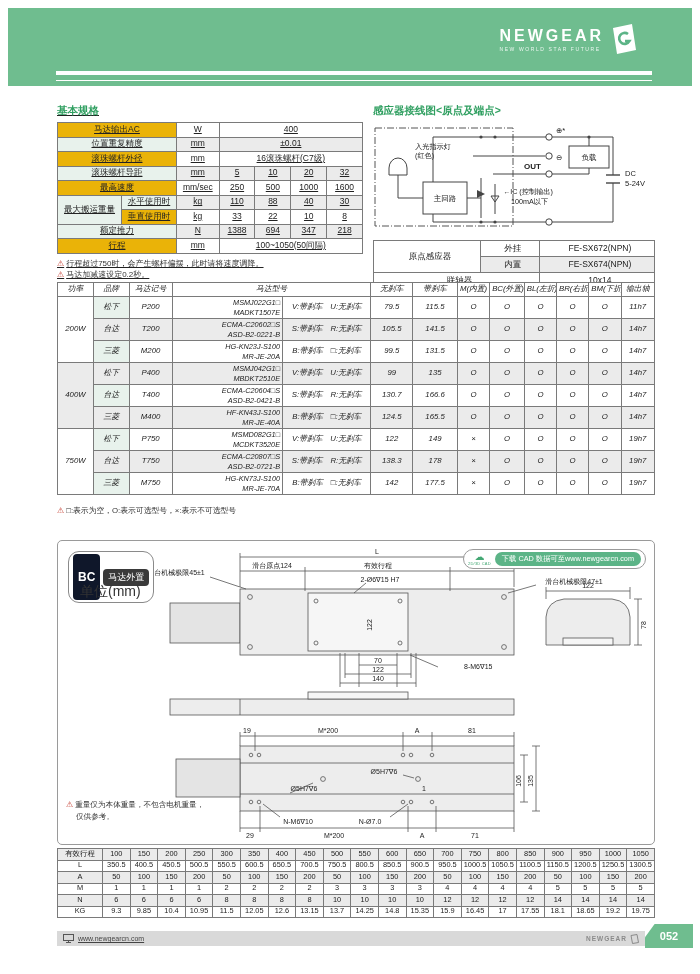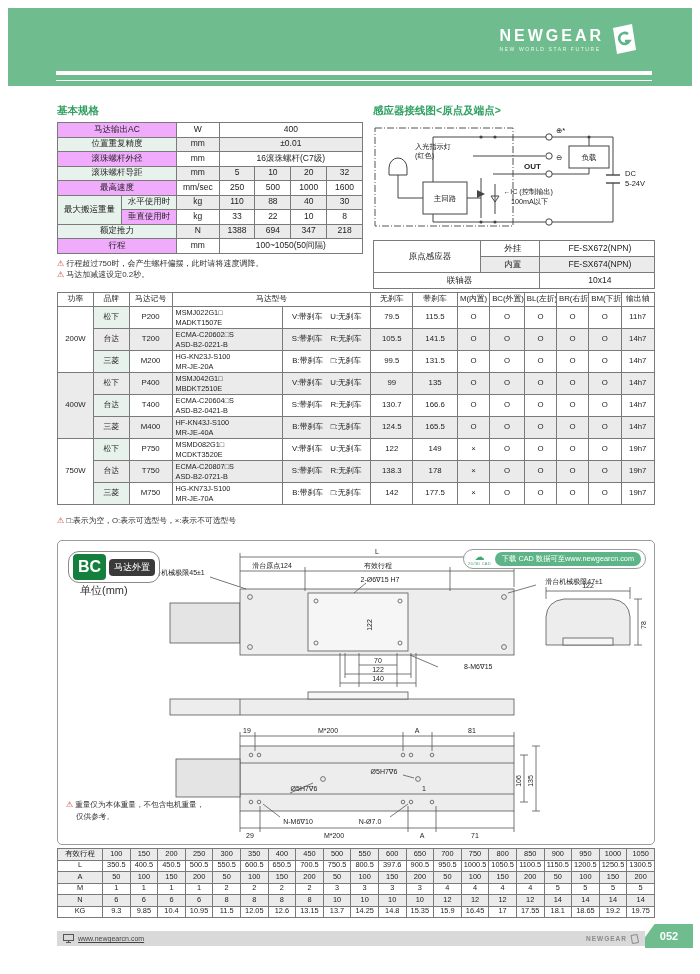--- a/index.html
+++ b/index.html
@@ -10,43 +10,43 @@
   .brandname{font-size:16px;font-weight:bold;letter-spacing:3px;line-height:1;}
   .brandtag{font-size:5px;letter-spacing:1.6px;color:#eaf6ef;margin-top:2px;}
   .logoicon{position:absolute;right:56px;top:16px;}
   .stripe1{position:absolute;left:48px;right:40px;bottom:11px;height:4px;background:#fff;}
   .stripe2{position:absolute;left:48px;right:40px;bottom:5px;height:1.5px;background:#fff;}
   
   .sec-title{font-size:10.5px;font-weight:bold;color:#2f9f60;}
   
   table{border-collapse:collapse;table-layout:fixed;width:100%;}
   td,th{border:1px solid #7a7a7a;font-size:8.5px;font-weight:normal;text-align:center;padding:1px 2px;line-height:1.15;overflow:hidden;white-space:nowrap;}
-  .lbl{background:#f0abfc;}
+  .lbl{background:#eab308;}
   tr.alt td{background:#ebebeb;}
   tr.alt td.lbl, td.brand{background:#e8f2ec;}
   
-  .col-left{position:absolute;left:57px;top:104px;width:306px;}
+  .col-left{position:absolute;left:57px;top:104px;width:306px;text-decoration:underline;}
   .col-right{position:absolute;left:373px;top:104px;width:282px;}
   .basic-t td{height:11.5px;}
   .notes{margin-top:4px;font-size:8px;color:#333;line-height:1.45;}
   .warn{color:#c43b2e;font-size:8px;margin-right:2px;}
   .servo{position:absolute;left:57px;top:276px;width:598px;}
-  .servo-t{margin-top:16px;}
+  .servo-t{margin-top:6px;font-style:italic;}
   .servo-t td{font-size:7.8px;height:19px;}
   .servo-t tr.hd td{height:11px;font-size:7.8px;background:#fff;}
   .servo-t td.model{text-align:left;padding-left:3px;font-size:7.3px;}
-  .servo-t td.model div{line-height:1.25;}
+  .servo-t td.model div{line-height:1.25;text-align:right;}
   .servo-notes{margin-top:10px;font-size:7.8px;color:#333;line-height:1.5;}
   .servo-notes .row2{display:flex;gap:52px;}
   
   .panel{position:absolute;left:57px;top:540px;width:596px;height:303px;border:1px solid #9a9a9a;border-radius:5px;background:#fff;}
   .bc-badge{position:absolute;left:10px;top:10px;border:1px solid #8a8a8a;border-radius:11px;padding:2px 4px;display:flex;align-items:center;gap:3px;background:#fff;}
-  .bc-chip{background:#15803d;color:#fff;font-weight:bold;font-size:16px;border-radius:4px;padding:4px 5px;}
+  .bc-chip{background:#0f172a;color:#fff;font-weight:bold;font-size:12px;border-radius:4px;padding:16px 5px;}
   .bc-label{background:#3a3a3a;color:#fff;font-size:9px;border-radius:4px;padding:2px 5px;}
-  .unit-label{position:absolute;left:22px;top:42px;font-size:11px;color:#333;}
+  .unit-label{position:absolute;left:22px;top:42px;font-size:14px;color:#333;}
   .cad-pill{position:absolute;right:8px;top:8px;border:1px solid #9a9a9a;border-radius:11px;padding:2px 4px;display:flex;align-items:center;gap:4px;background:#fff;cursor:pointer;}
   .cad-cloud{display:flex;flex-direction:column;align-items:center;color:#44a874;line-height:1;}
   .cad-cloud .cl{font-size:10px;}
   .cad-cloud .ct{font-size:4px;letter-spacing:0.2px;}
   .cad-text{background:#5cb487;color:#fff;font-size:7.3px;border-radius:8px;padding:2px 7px;}
   .panel-note{position:absolute;left:8px;top:258px;font-size:7.6px;color:#333;line-height:1.5;width:170px;}
   .draw-svg{position:absolute;left:0;top:0;}
   
   .stroke{position:absolute;left:57px;top:848px;width:598px;}
   .stroke-t td{font-size:7.4px;height:10.5px;padding:0 1px;}
@@ -607,21 +607,21 @@
             <td>350.5</td>
             <td>400.5</td>
             <td>450.5</td>
             <td>500.5</td>
             <td>550.5</td>
             <td>600.5</td>
             <td>650.5</td>
             <td>700.5</td>
             <td>750.5</td>
             <td>800.5</td>
-            <td>397.6</td>
+            <td>850.5</td>
             <td>900.5</td>
             <td>950.5</td>
             <td>1000.5</td>
             <td>1050.5</td>
             <td>1100.5</td>
             <td>1150.5</td>
             <td>1200.5</td>
             <td>1250.5</td>
             <td>1300.5</td>
           </tr>

